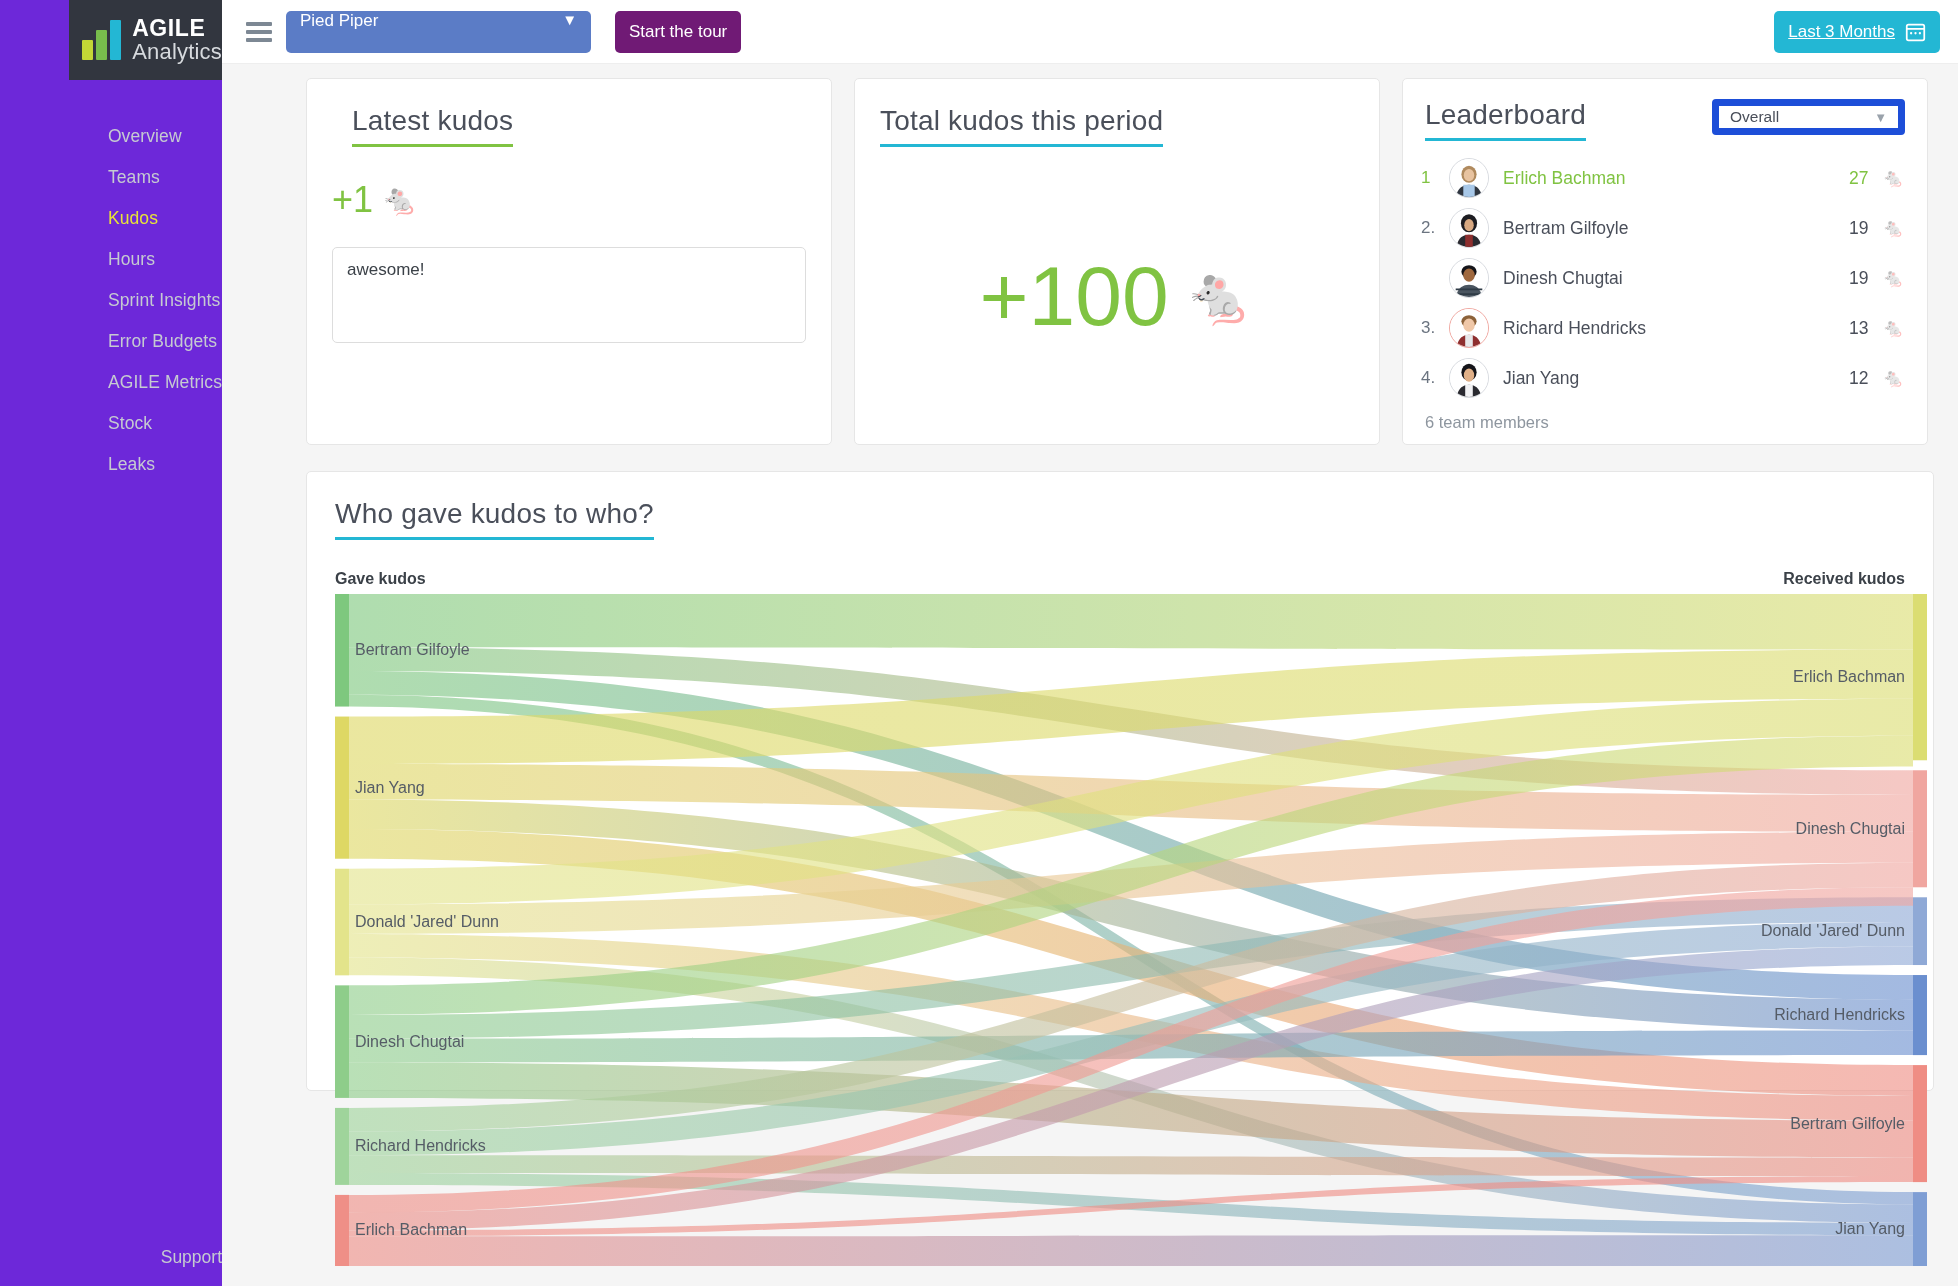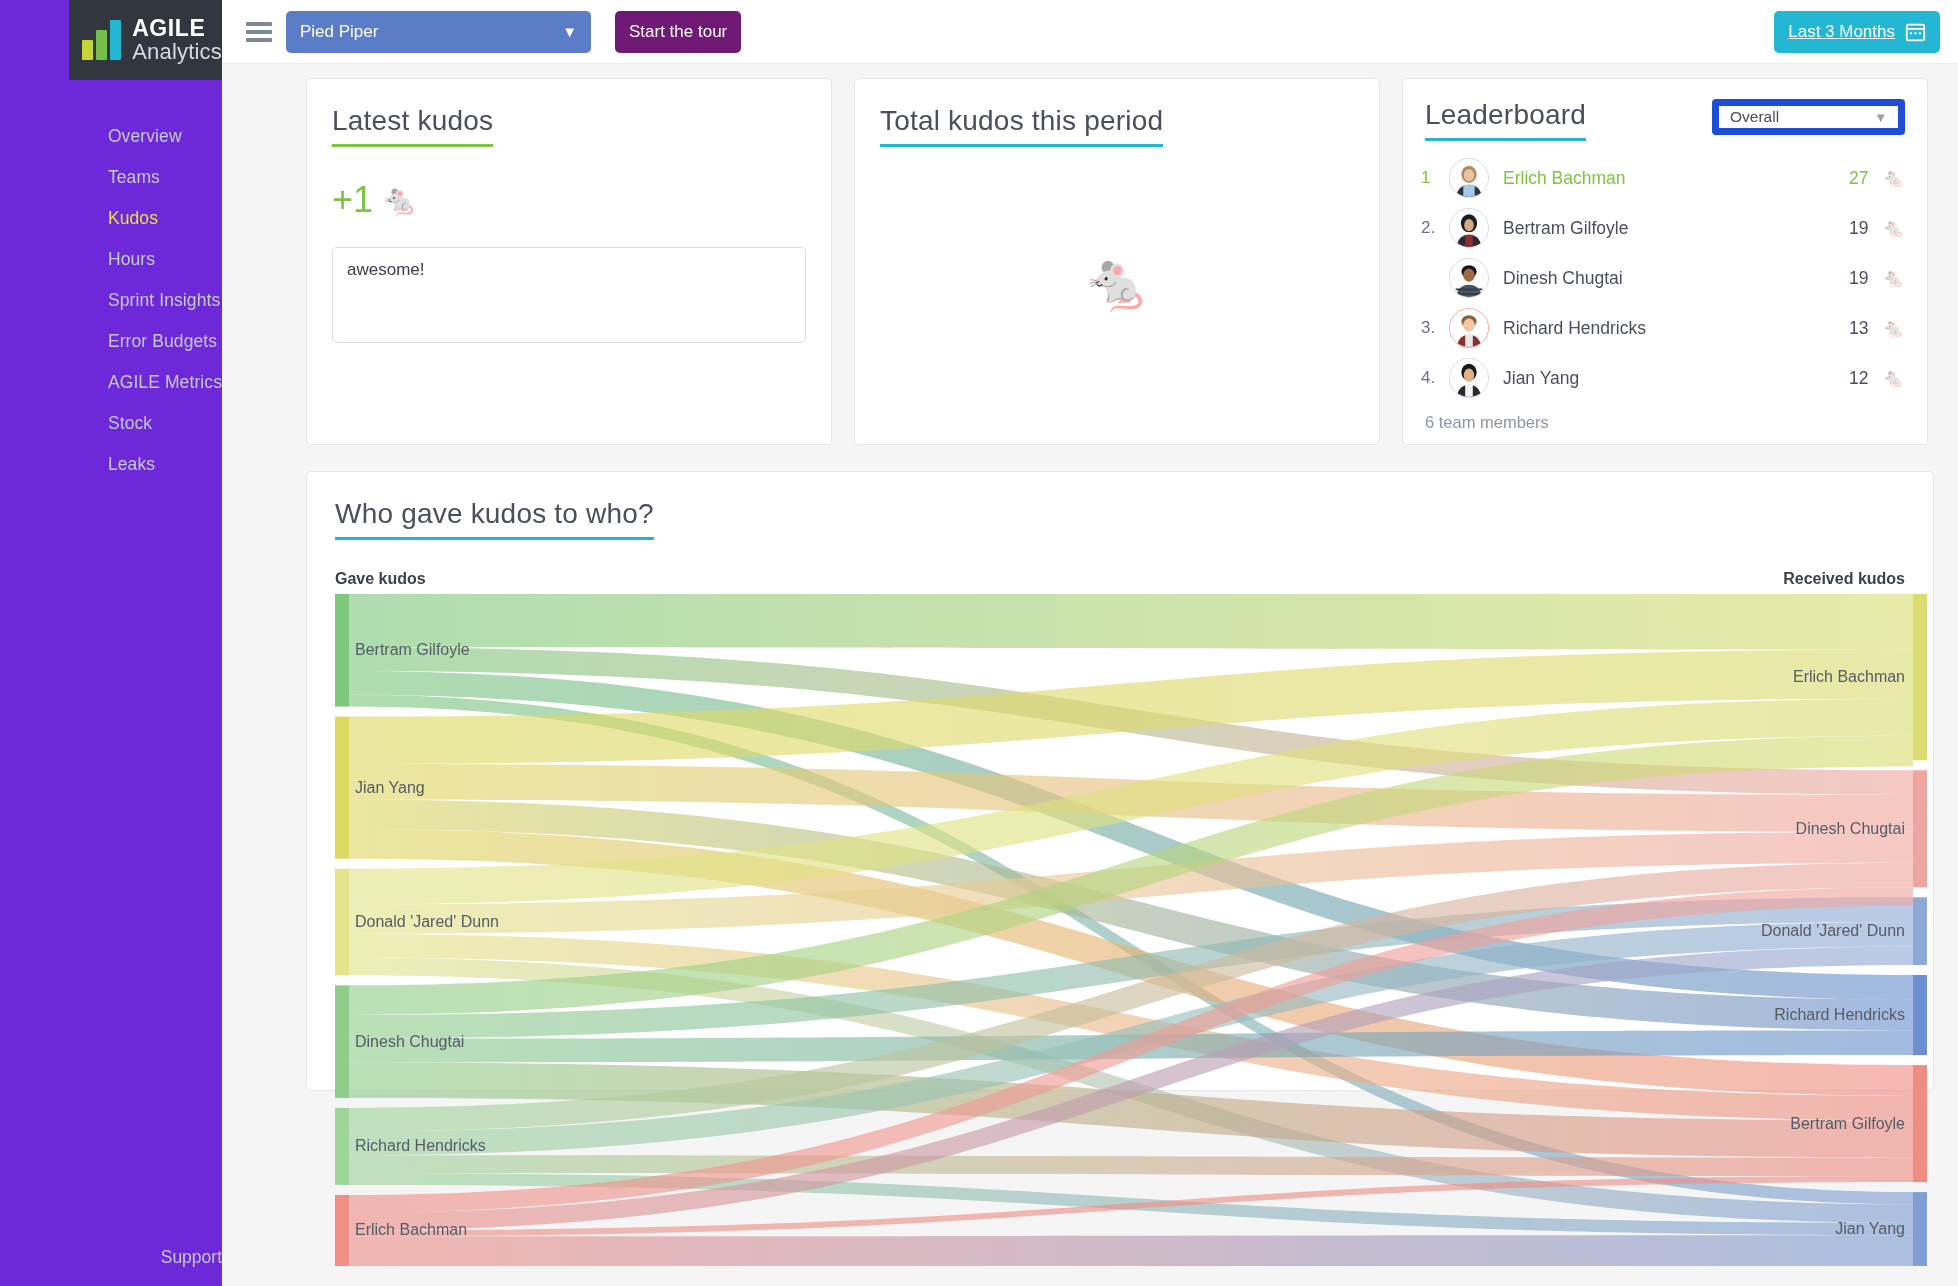--- a/index.html
+++ b/index.html
@@ -53,21 +53,21 @@
     display: flex; align-items: center; gap: 14px;
     padding: 0 18px 0 24px;
     border-bottom: 1px solid #eeeeee;
   }
   .hamburger { width: 26px; height: 20px; display: flex; flex-direction: column; justify-content: space-between; cursor: pointer; }
   .hamburger span { display: block; height: 4px; border-radius: 1px; background: #7d8894; }
 
   .team-select {
     width: 305px; height: 42px; background: #5b7cc6;
     border-radius: 5px; color: #ffffff; font-size: 17px;
-    display: flex; align-items: center; justify-content: space-between;
+    display: flex; justify-content: space-between;
     padding: 0 14px; cursor: pointer; border: none;
     font-family: "Liberation Sans", sans-serif;
   }
   .chev { font-size: 15px; }
 
   .tour-btn {
     height: 42px; background: #701a75; color: #fff;
     border: none; border-radius: 5px; font-size: 17px;
     padding: 0 14px; cursor: pointer;
     font-family: "Liberation Sans", sans-serif;
@@ -85,21 +85,21 @@
 
   .content { padding: 14px 24px 0 84px; }
 
   .row-top { display: flex; gap: 22px; }
   .card { background: #fff; border: 1px solid #e6e6e6; border-radius: 5px; }
 
   .card-title {
     font-size: 28px; font-weight: 300; color: #4a4f5a;
     display: inline-block; padding-bottom: 7px; letter-spacing: 0.2px;
   }
-  .ul-green { border-bottom: 3px solid #80c342; }
+  .ul-green { border-bottom: 3px solid #80c342; margin-left: 20px; }
   .ul-blue  { border-bottom: 3px solid #23b7d4; }
 
   
   .card-latest { width: 526px; height: 367px; padding: 26px 25px 0 25px; }
   .kudos-head { display: flex; align-items: flex-start; margin-top: 32px; }
   .kudos-from { flex: 1; }
   .kudos-from .line1 { font-size: 17.5px; font-weight: bold; color: #525c67; }
   .kudos-from .line2 { font-size: 16px; color: #9aa2ab; margin-top: 5px; }
   .kudos-plus { display: flex; align-items: center; gap: 8px; padding-right: 4px; }
   .kudos-plus .num { font-size: 36px; color: #80c342; font-weight: 300; }
@@ -226,20 +226,21 @@
               <span class="num">+1</span>
               <span class="rat">🐁</span>
             </div>
           </div>
           <textarea class="kudos-msg" style="">awesome!</textarea>
         </section>
 
         <section class="card card-total">
           <div class="card-title ul-blue">Total kudos this period</div>
           <div class="total-value">
+            <span class="num">+100</span>
             <span class="rat-big">🐁</span>
           </div>
         </section>
 
         <section class="card card-lb">
           <div class="lb-head">
             <div class="card-title ul-blue">Leaderboard</div>
             <button class="lb-select">
               <span>Overall</span>
               <span class="chev2">▼</span>

